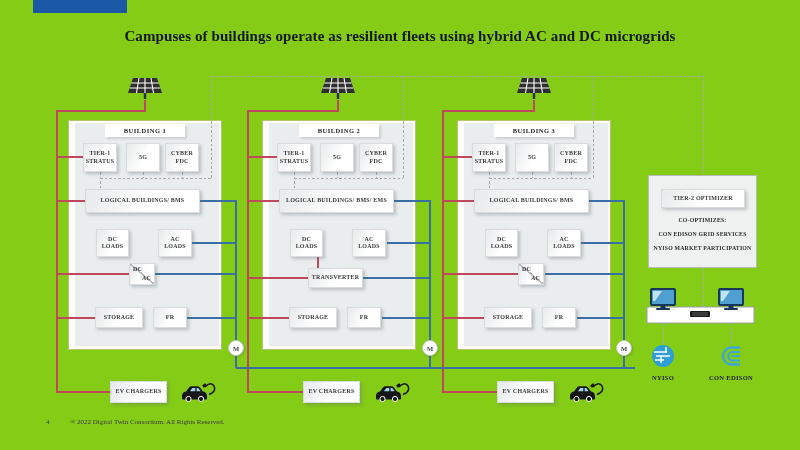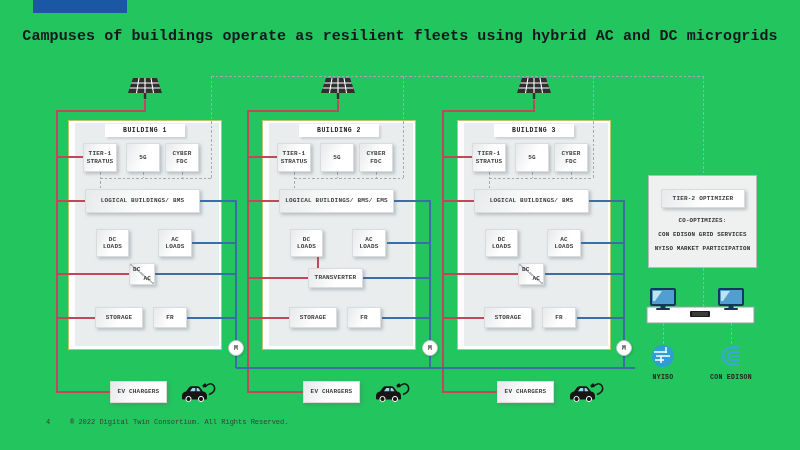--- a/index.html
+++ b/index.html
@@ -1,17 +1,17 @@
 <!DOCTYPE html>
 <html><head>
 <meta charset="utf-8">
 <style>
   html,body{margin:0;padding:0;background:#fff;}
-  .slide{position:relative;width:800px;height:450px;background:#22c55e;overflow:hidden;
-         font-family:Liberation Mono, monospace;}
+  .slide{position:relative;width:800px;height:450px;background:#84cc16;overflow:hidden;
+         font-family:Liberation Serif, serif;}
   .slide *{box-sizing:border-box;}
 
   .brand{position:absolute;left:33px;top:0;width:94px;height:13px;background:#1a57a5;z-index:3;}
   .title{position:absolute;left:0;top:28px;width:100%;text-align:center;font-size:15px;
          font-weight:bold;color:#14181d;letter-spacing:.1px;z-index:3;}
 
   
   .bshell{position:absolute;top:120px;width:154px;height:230px;border:1px solid #b5c570;
           background:#fdfdfd;z-index:1;}
   .bshell .fill{position:absolute;left:6px;top:2px;right:2px;bottom:3px;background:#e9edee;}

